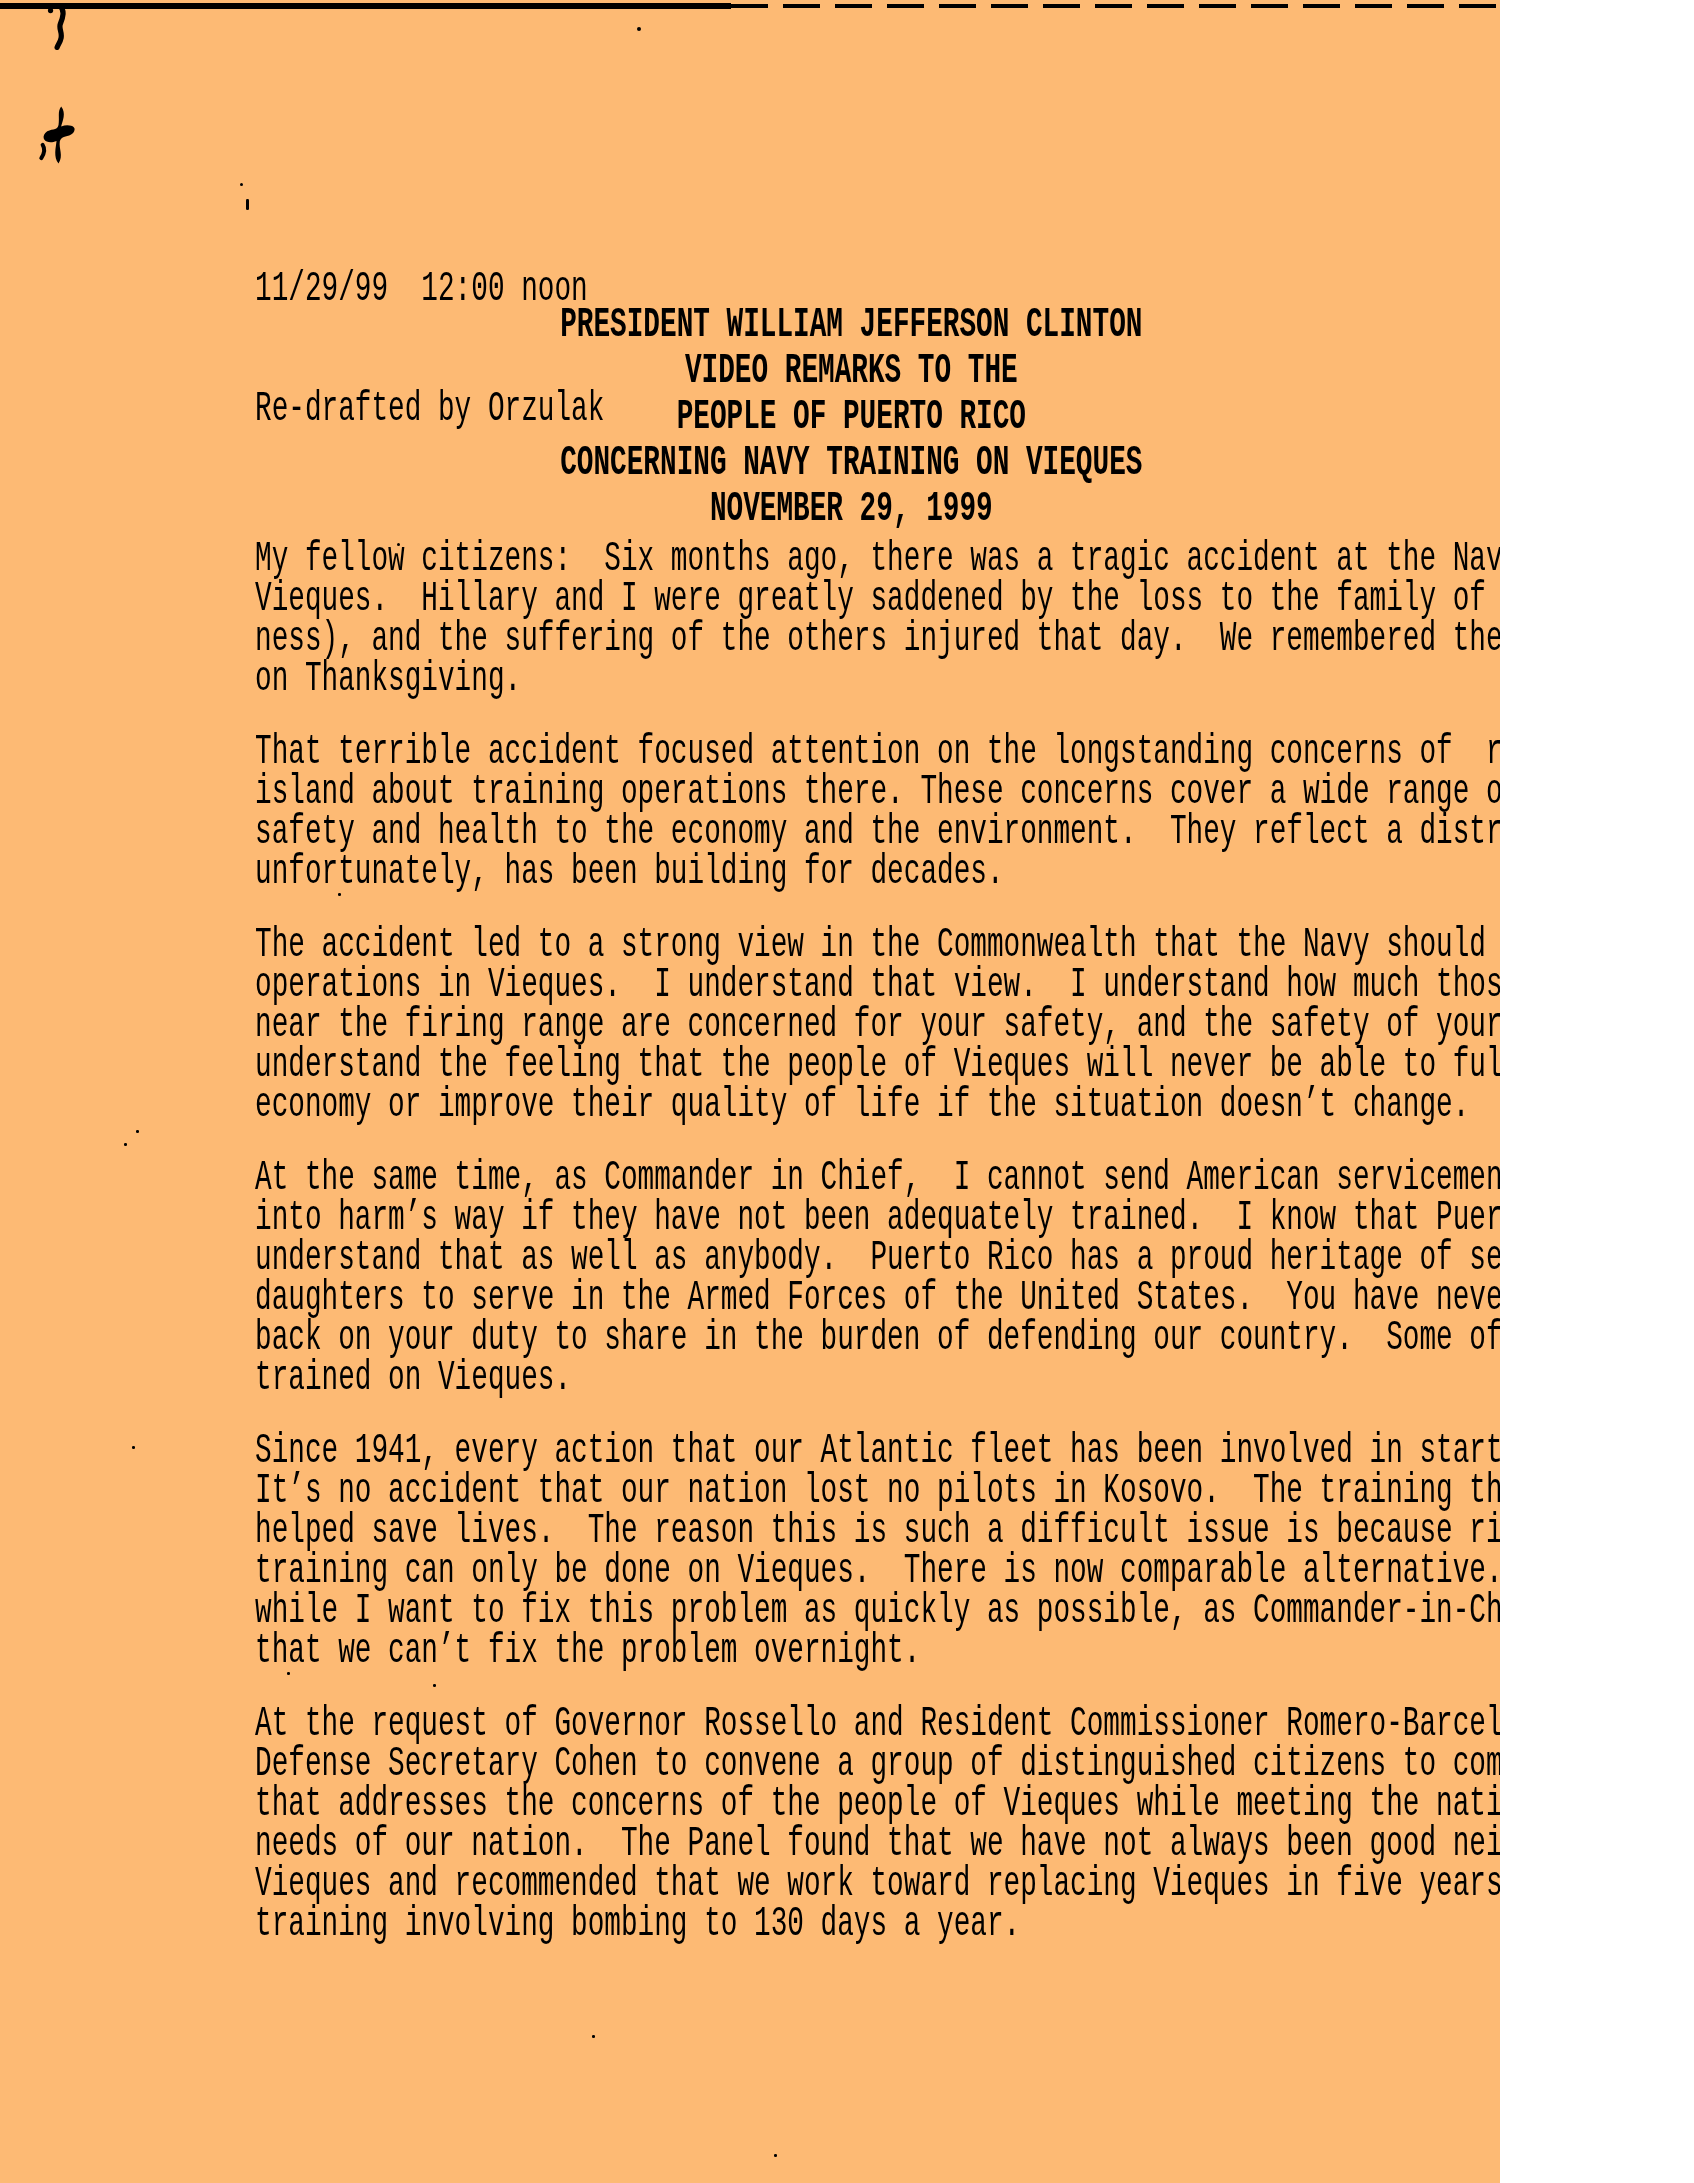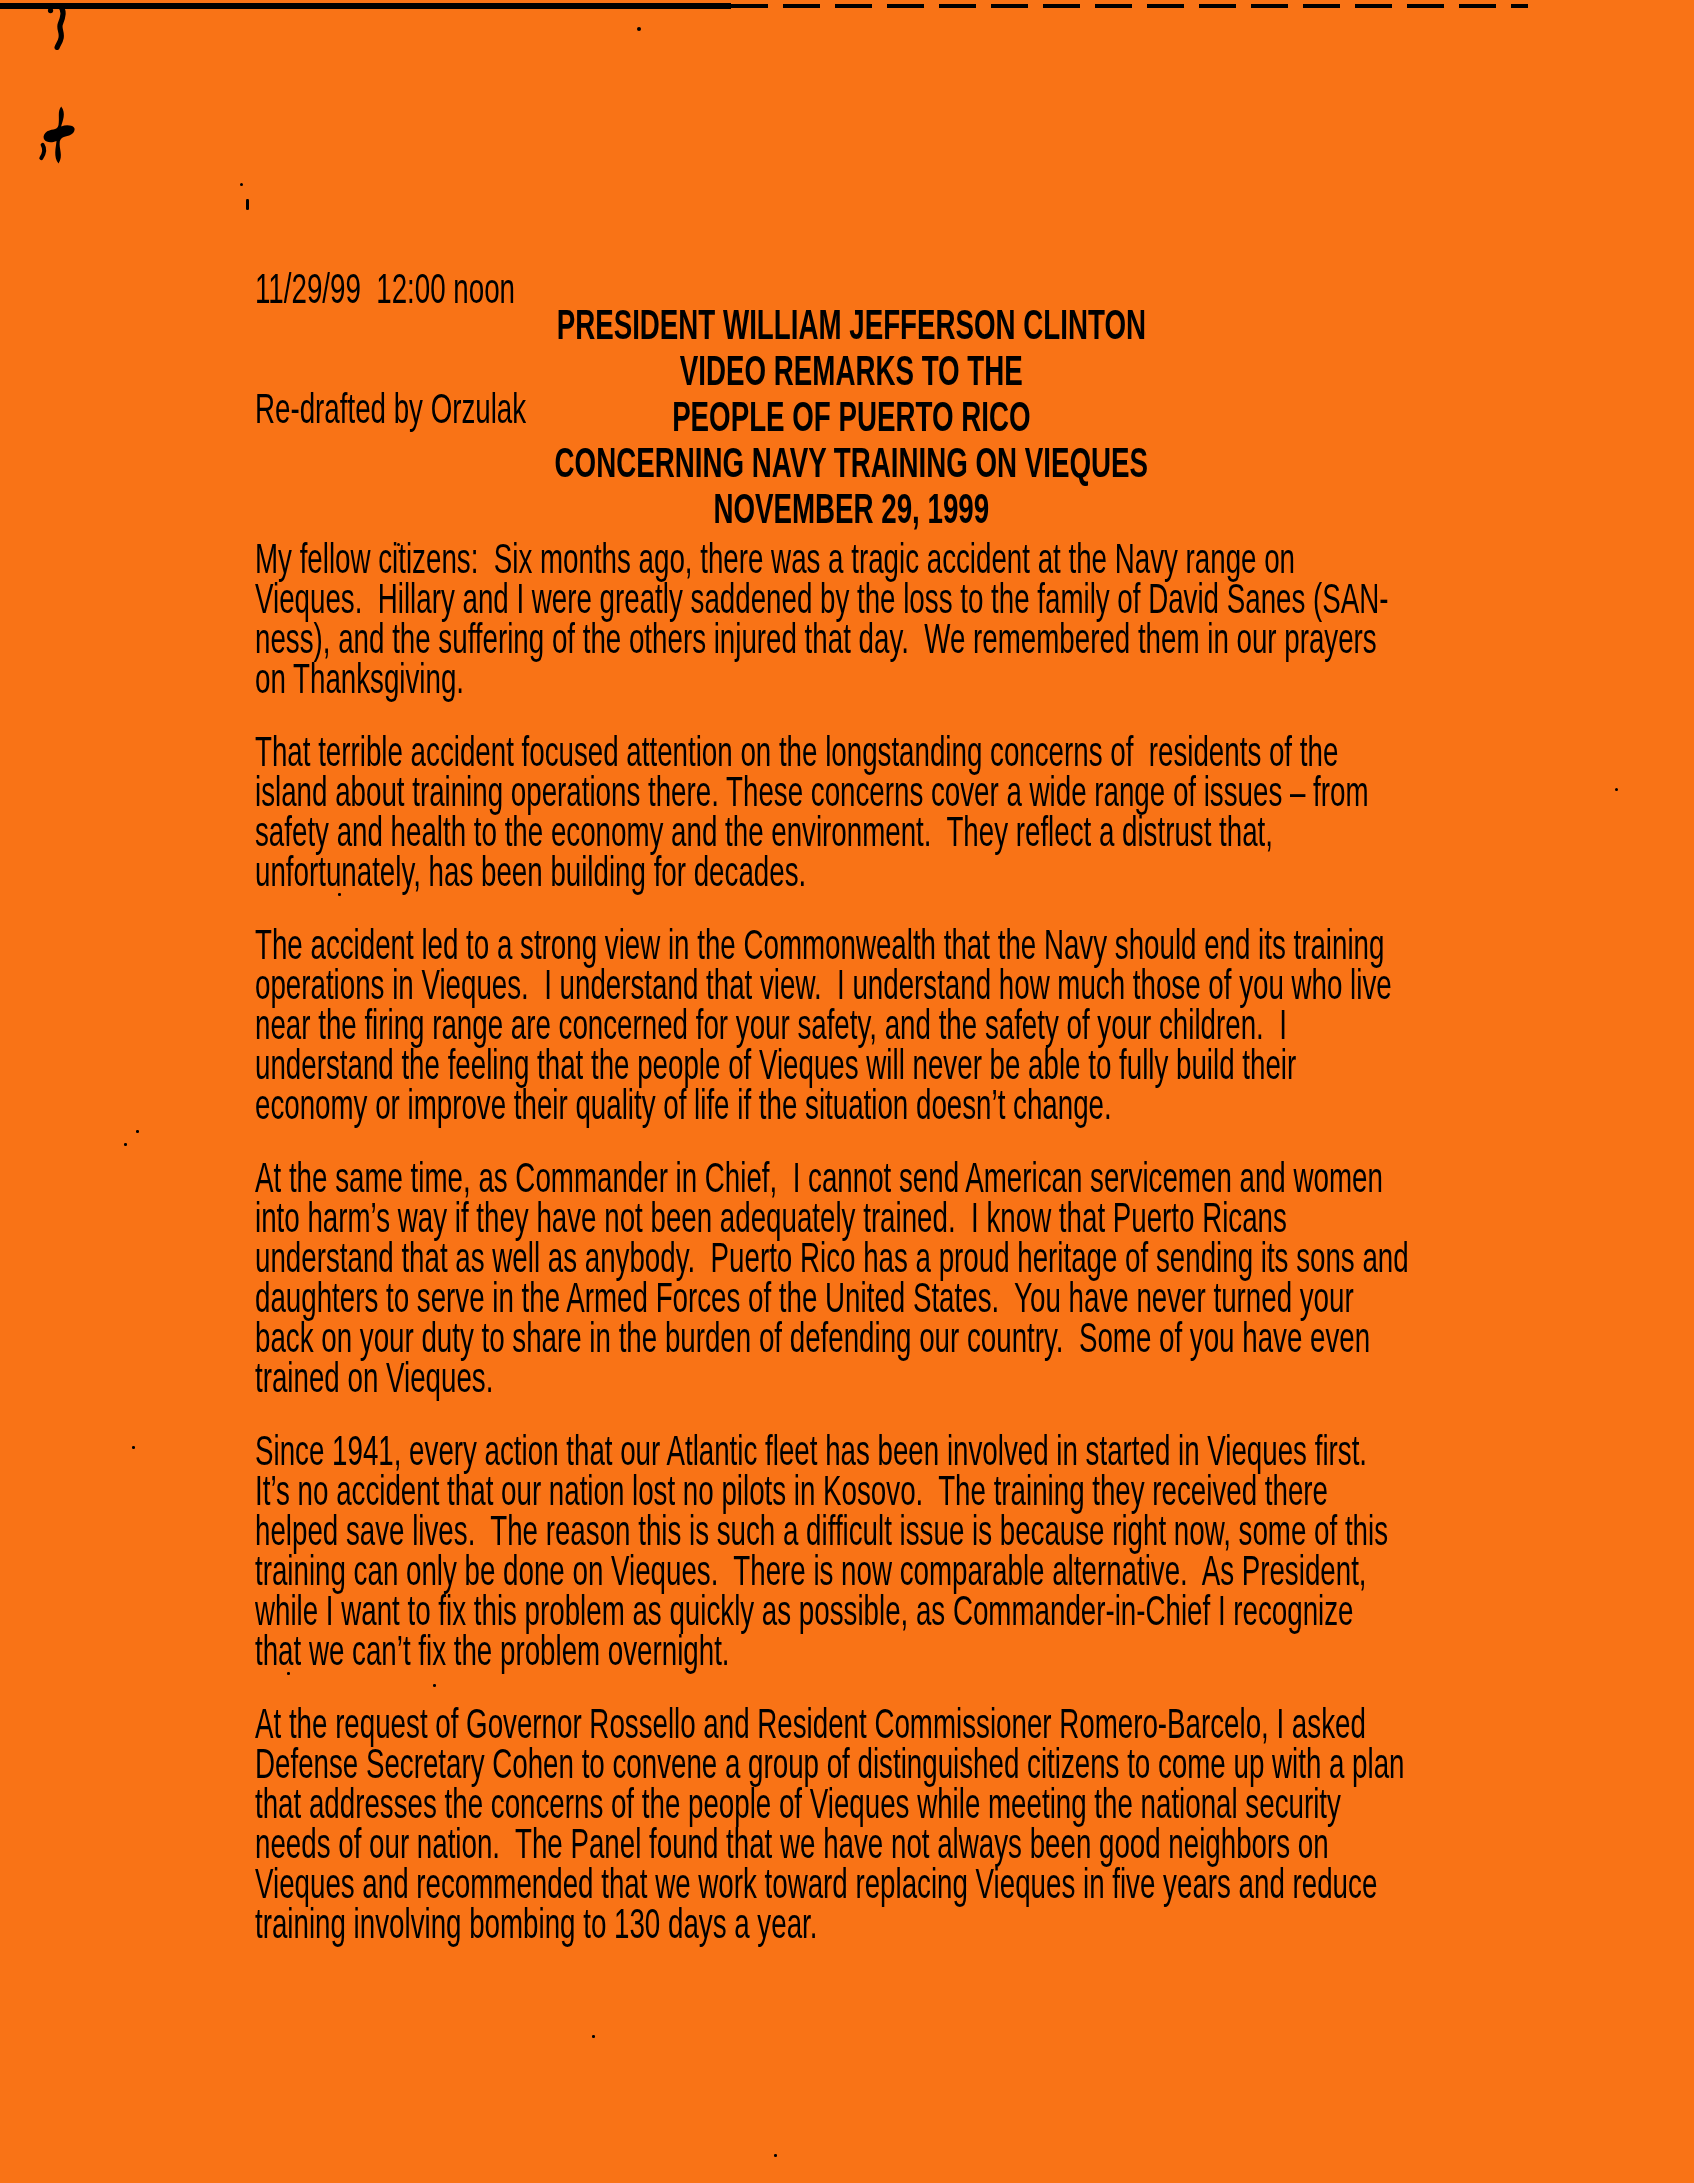--- a/index.html
+++ b/index.html
@@ -1,22 +1,22 @@
 <!DOCTYPE html>
 <html style="font-size:10.6px"><head>
 <meta charset="utf-8">
 <style>
   html, body { margin: 0; padding: 0; background: #ffffff; }
   .page {
     position: relative;
-    width: 1694px;
+    width: 1500px;
     height: 2183px;
-    background: #f97316;
+    background: #fdba74;
     overflow: hidden;
-    font-family: Liberation Sans, sans-serif;
+    font-family: Liberation Mono, monospace;
     color: #000;
   }
   
   .scan-line {
     position: absolute;
     left: 0; top: 3.3px;
     width: 1529px; height: 6px;
     background-image:
       linear-gradient(#000, #000),
       repeating-linear-gradient(90deg, #000 0 37px, transparent 37px 52px);

